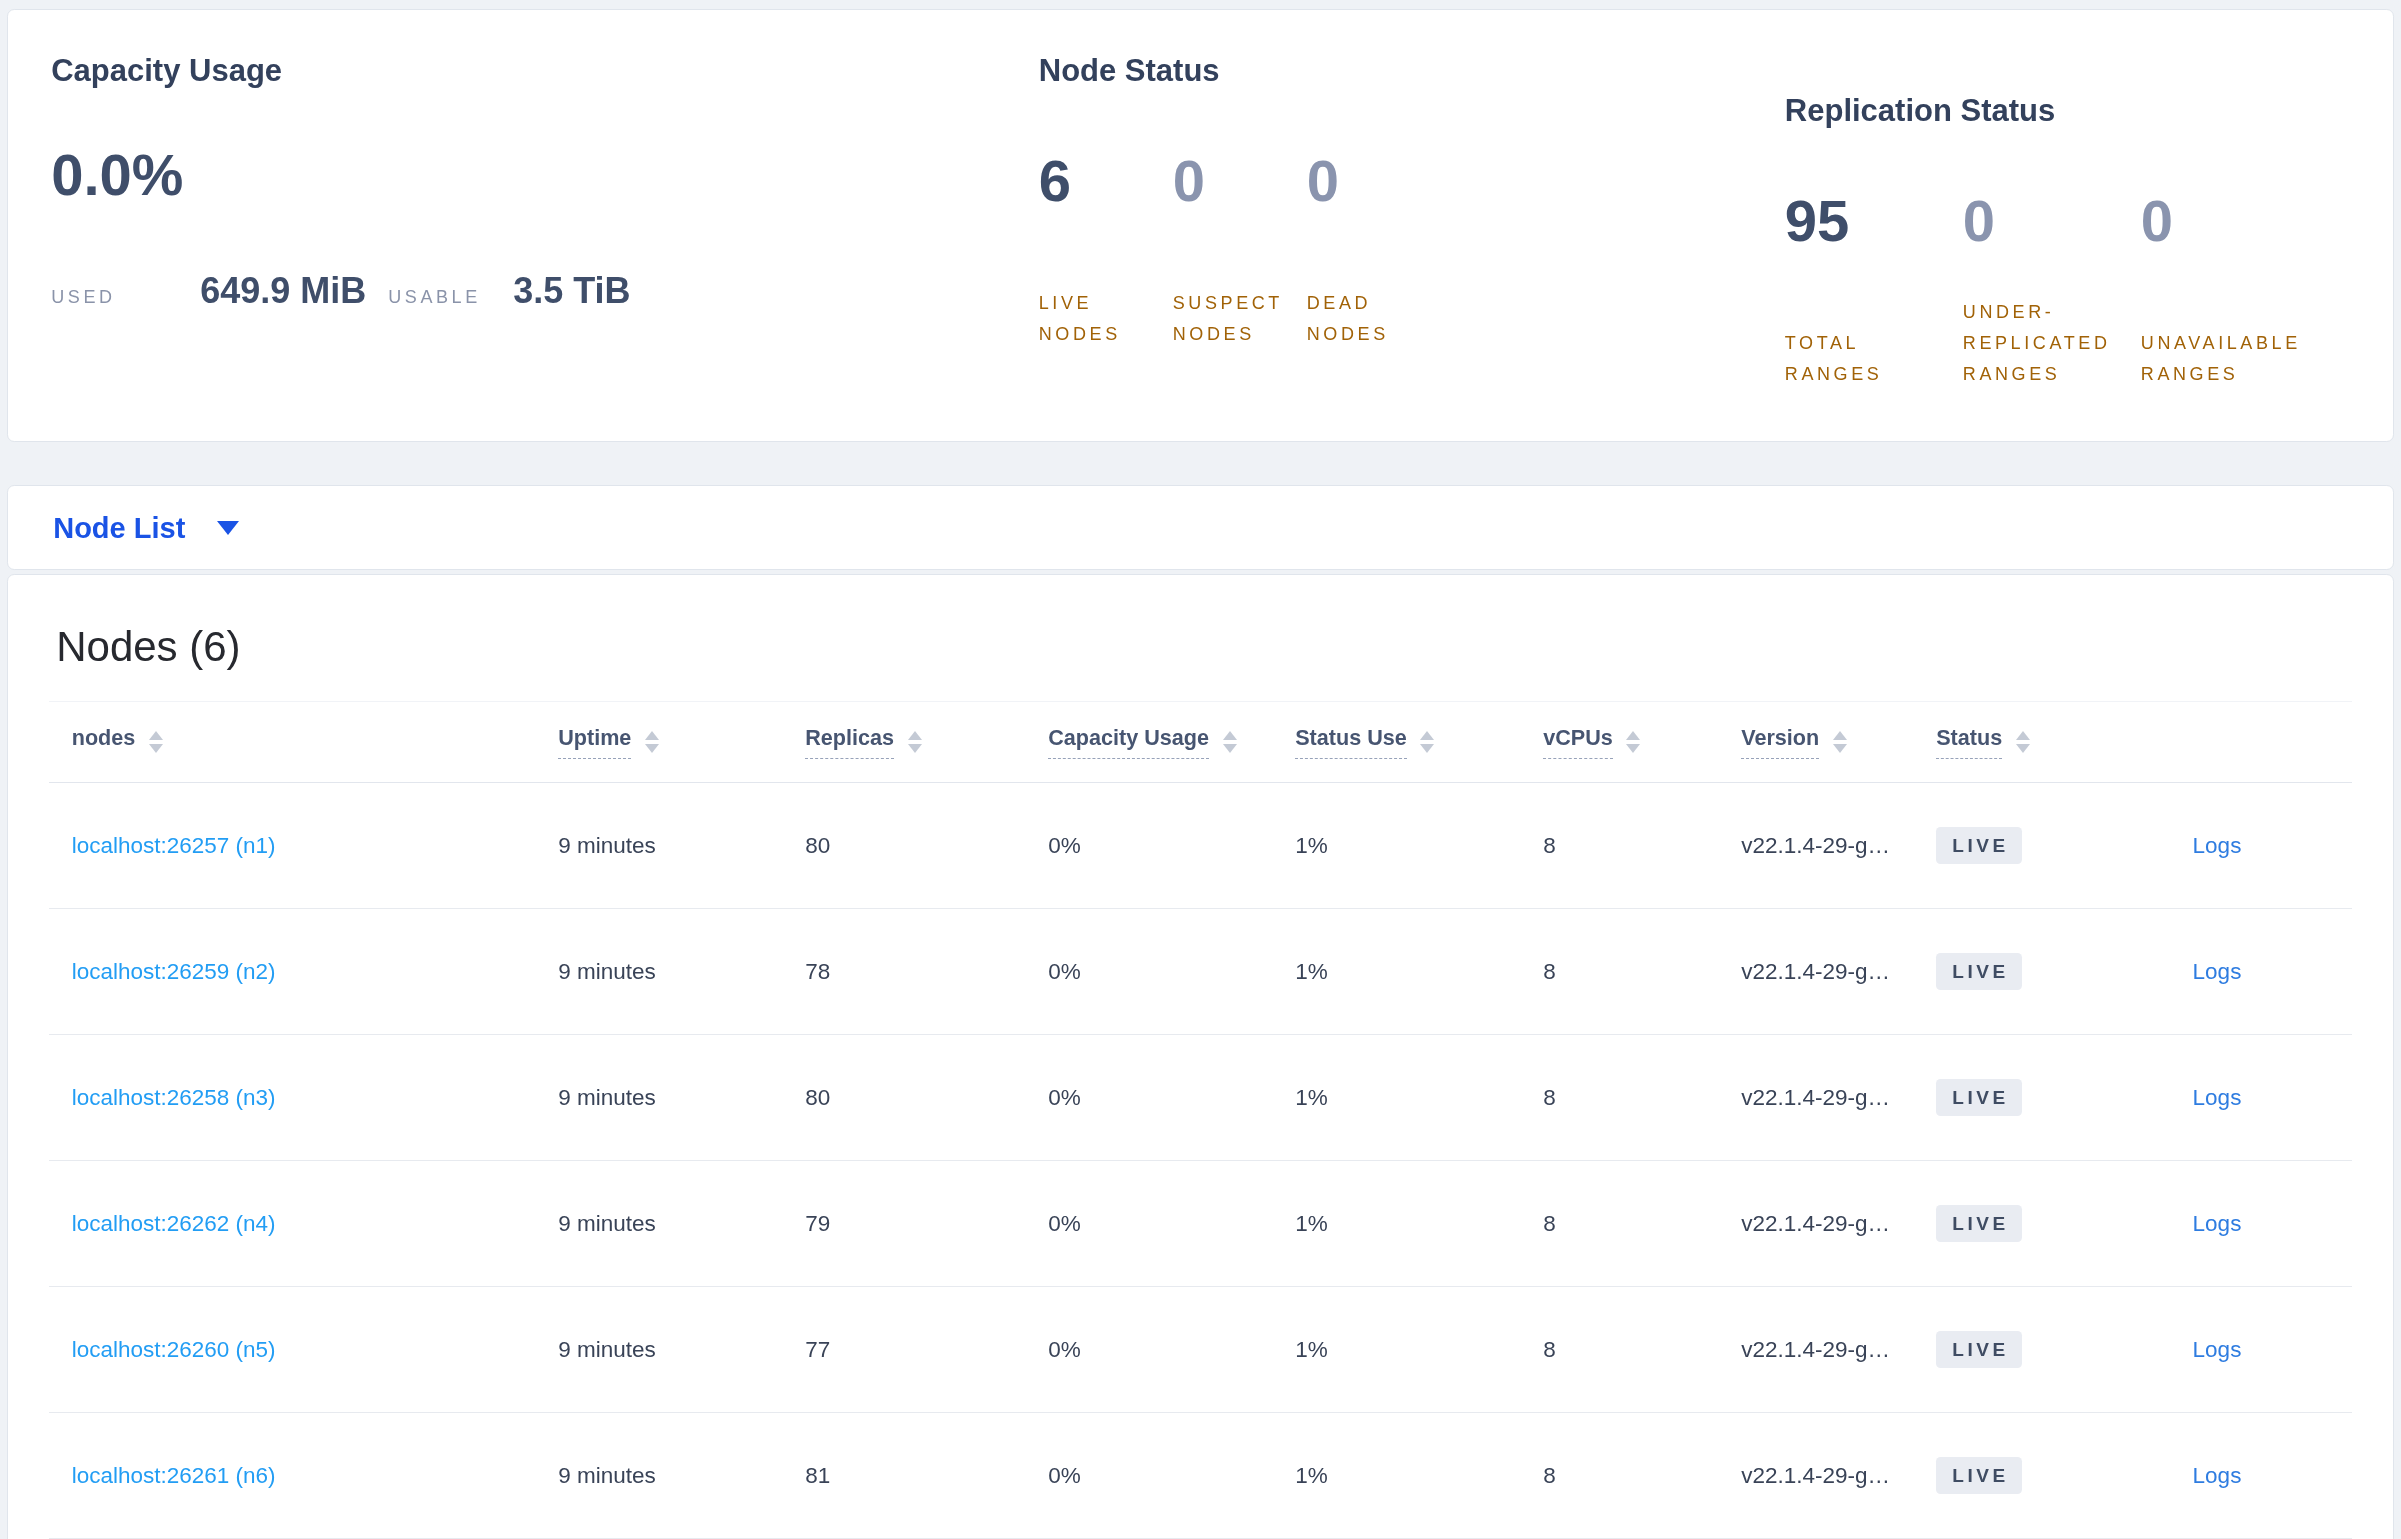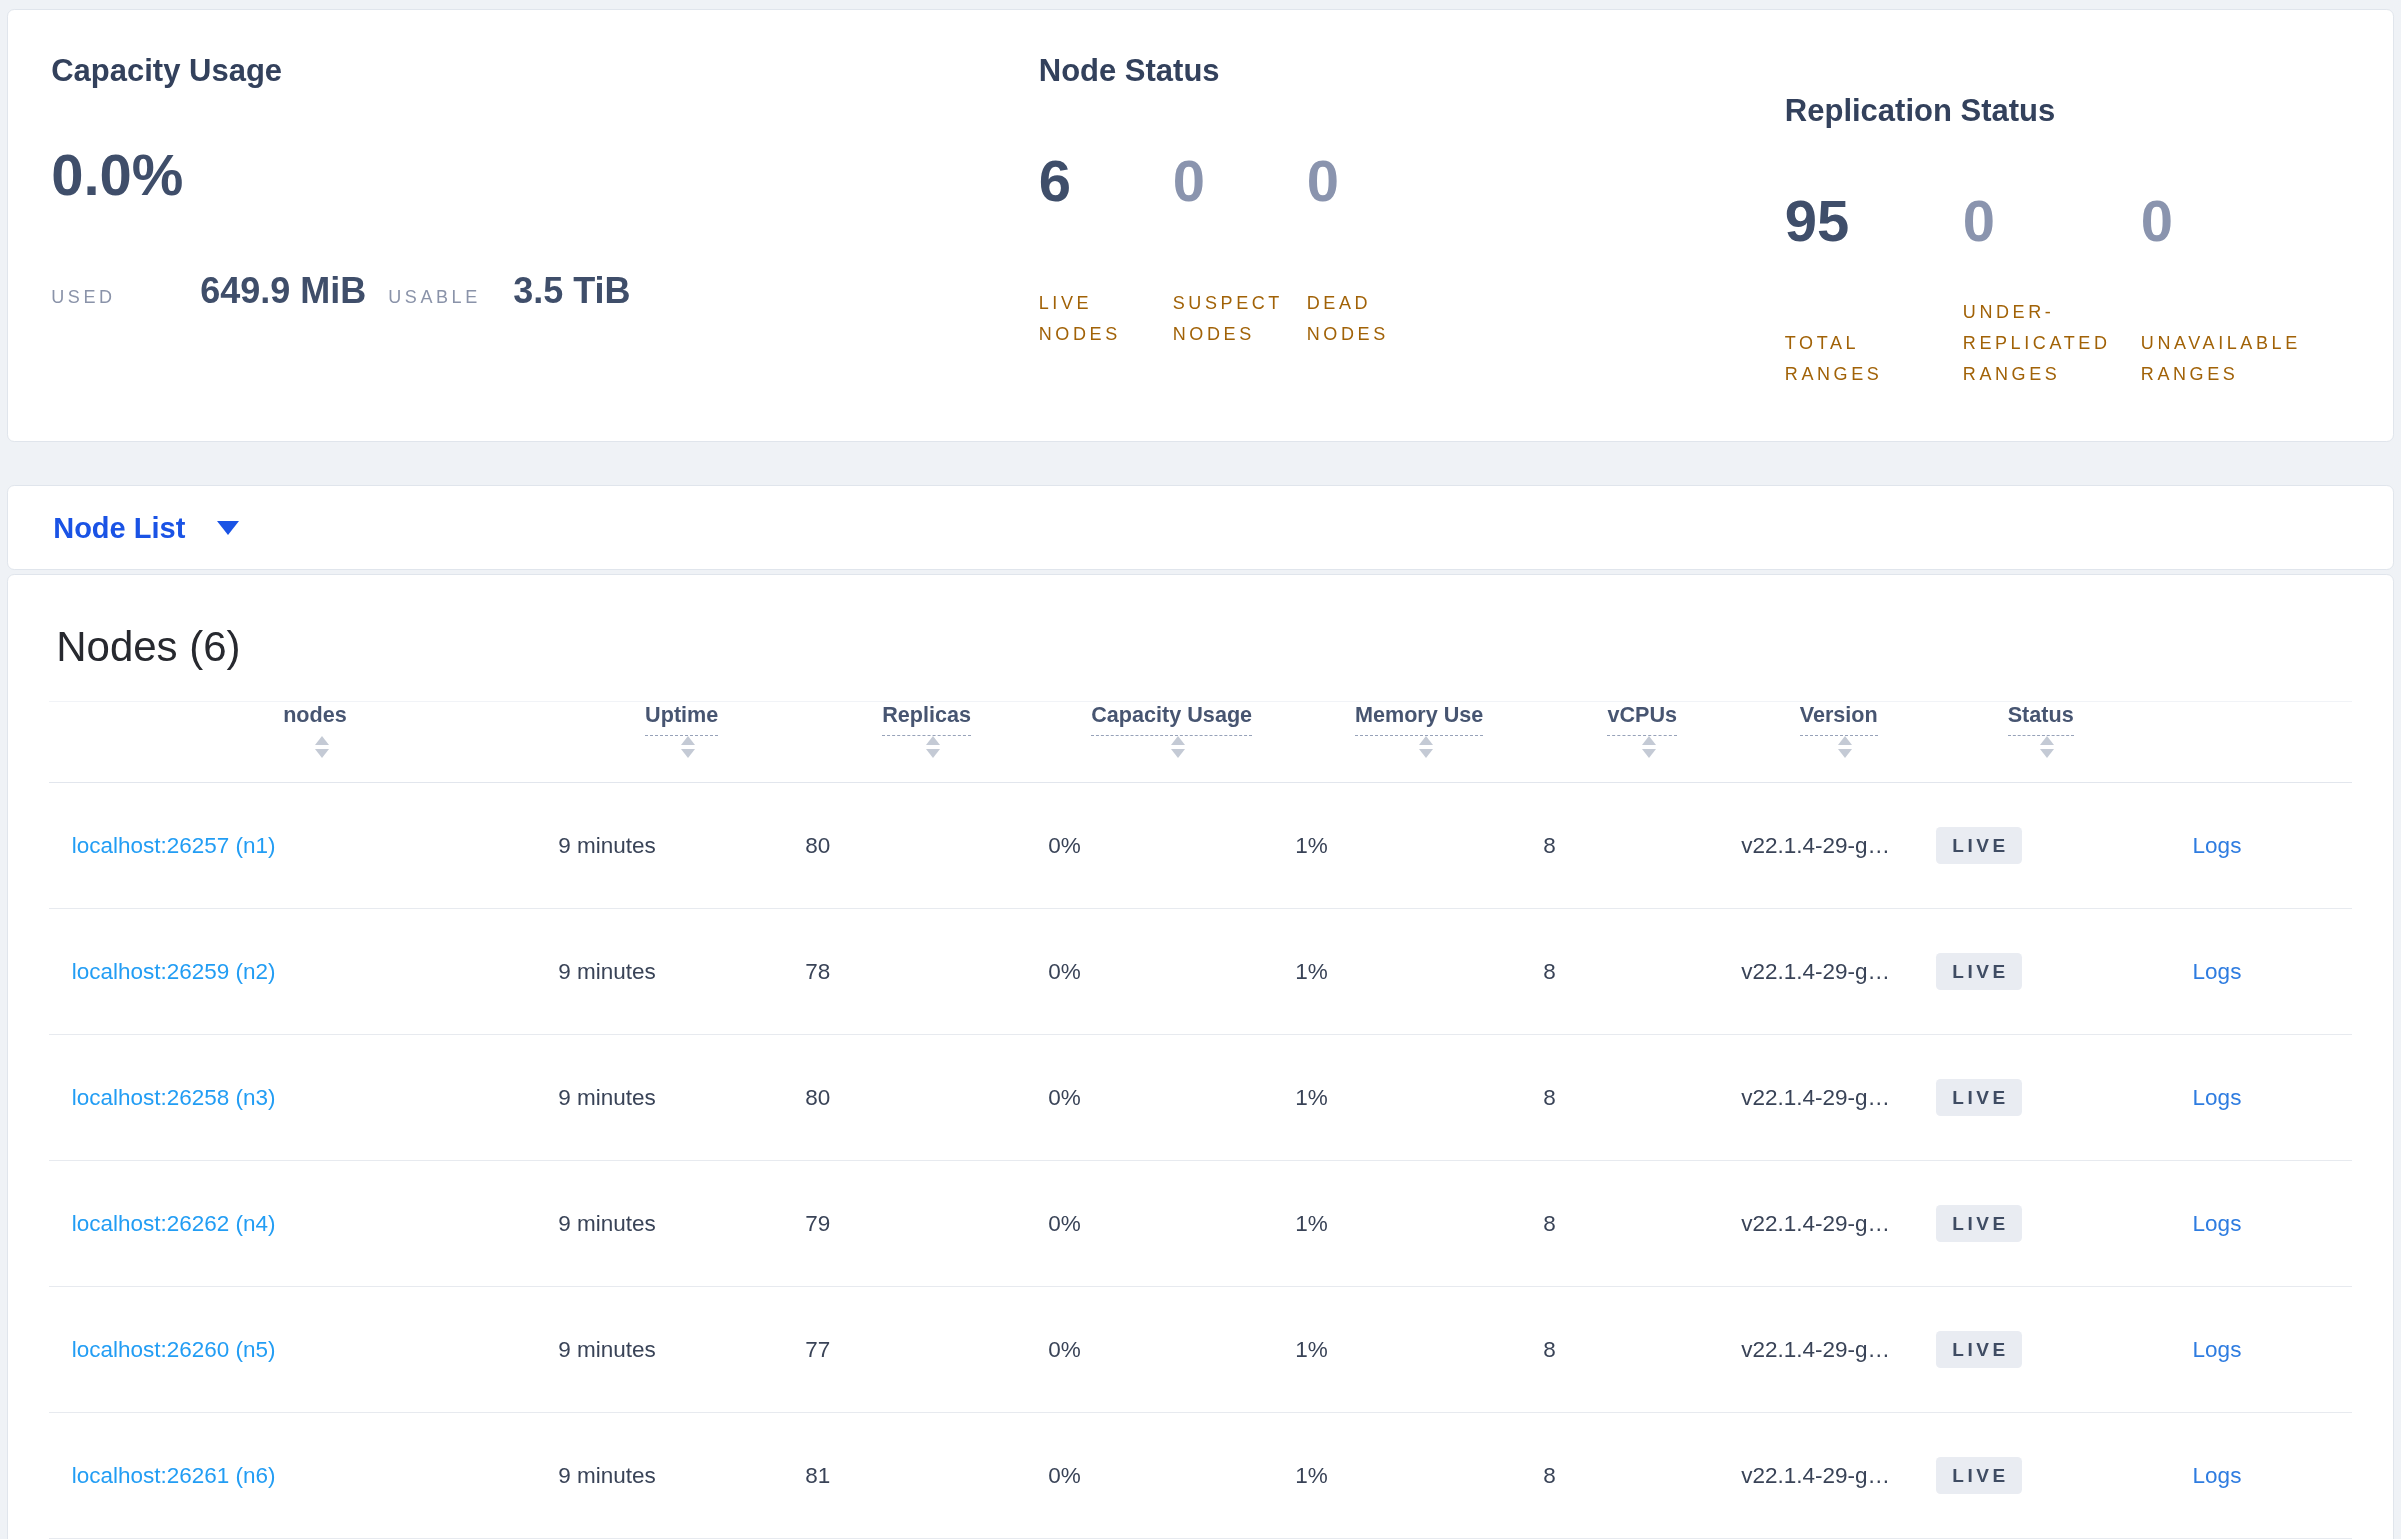--- a/index.html
+++ b/index.html
@@ -112,21 +112,21 @@
     padding:47px 41px 40px 41px;
     min-height:997px;
   }
   .table-title{
     font-size:42px;font-weight:500;color:#27292f;line-height:36px;margin:7px;
   }
   .title-rule{height:0;border-bottom:1.8px solid #f1f3f7;margin-top:36px;}
 
   .tgrid{display:grid;grid-template-columns:509px 247px 243px 247px 248px 198px 195px 209px 1fr;}
   .thead{height:81px;border-bottom:1.8px solid #e2e6ed;}
-  .hcell{display:flex;align-items:center;cursor:pointer;flex-direction:column;}
+  .hcell{display:flex;align-items:center;cursor:pointer;}
   .hcell:first-child{padding-left:22.5px;}
   .hlabel{
     font-size:21.6px;font-weight:700;color:#475571;
     border-bottom:1.8px dashed #97a2b9;
     padding-bottom:8px;
     line-height:25px;
   }
   .hlabel.no-dash{border-bottom:1.8px solid transparent;}
   .sort-icon{display:inline-flex;flex-direction:column;margin-left:13.5px;row-gap:4.5px;}
   .sort-icon .up{
@@ -245,21 +245,21 @@
         </span>
     </div>
     <div class="hcell">
       <span class="hlabel">Capacity Usage</span>
       <span class="sort-icon">
           <span class="up"></span>
           <span class="down"></span>
         </span>
     </div>
     <div class="hcell">
-      <span class="hlabel">Memory Use</span>
+      <span class="hlabel">Status Use</span>
       <span class="sort-icon">
           <span class="up"></span>
           <span class="down"></span>
         </span>
     </div>
     <div class="hcell">
       <span class="hlabel">vCPUs</span>
       <span class="sort-icon">
           <span class="up"></span>
           <span class="down"></span>

